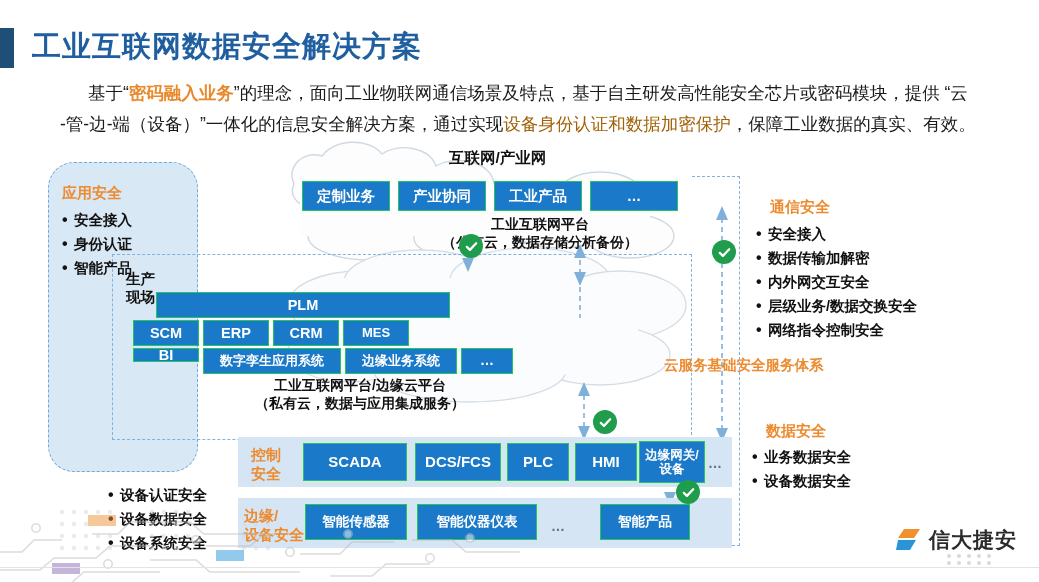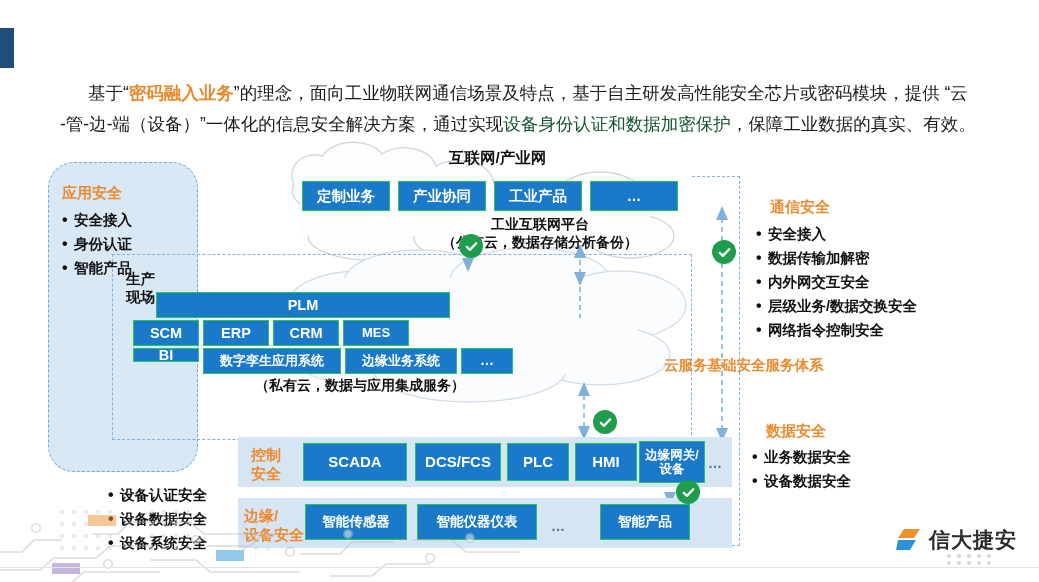--- a/index.html
+++ b/index.html
@@ -31,21 +31,21 @@
 
   
   .intro {
     position: absolute; left: 60px; top: 78px;
     width: 930px;
     font-size: 17.5px; line-height: 31px;
     color: #1a1a1a; text-align: justify;
     font-weight: 500;
   }
   .intro .hl { color: #E8892B; font-weight: bold; }
-  .intro .hl2 { color: #14532d; }
+  .intro .hl2 { color: #a16207; }
   .intro-l1 { text-indent: 28px; }
 
   
   .diagram { position: absolute; left: 0; top: 140px; width: 1039px; height: 442px; }
 
   svg.layer { position: absolute; left: 0; top: 0; width: 1039px; height: 442px; }
 
   
   .chip {
     position: absolute;
@@ -115,20 +115,21 @@
 
   
   .bottom-rule { position: absolute; left: 0; bottom: 14px; width: 1039px; height: 1px; background: #e3e3e3; }
 </style>
 </head>
 <body>
 
 <div id="slide">
 
   <div class="title-accent"></div>
+  <div class="page-title">工业互联网数据安全解决方案</div>
 
   <div class="intro">
     <div class="intro-l1">
       <span>基于“</span><span class="hl">密码融入业务</span><span>”的理念，面向工业物联网通信场景及特点，基于自主研发高性能安全芯片或密码模块，提供 “云</span>
     </div>
     <div>
       <span>-管-边-端（设备）”一体化的信息安全解决方案，通过实现</span><span class="hl2">设备身份认证和数据加密保护</span><span>，保障工业数据的真实、有效。</span>
     </div>
   </div>
 
@@ -232,20 +233,21 @@
     <div class="chip" style="left:203px; top:180px; width:66px; height:26px; font-size:14.5px;">ERP</div>
     <div class="chip" style="left:273px; top:180px; width:66px; height:26px; font-size:14.5px;">CRM</div>
     <div class="chip" style="left:343px; top:180px; width:66px; height:26px; font-size:13px;">MES</div>
 
     <div class="chip" style="left:133px; top:208px; width:66px; height:14px; font-size:14.5px;">BI</div>
     <div class="chip" style="left:203px; top:208px; width:138px; height:26px; font-size:13px;">数字孪生应用系统</div>
     <div class="chip" style="left:345px; top:208px; width:112px; height:26px; font-size:13px;">边缘业务系统</div>
     <div class="chip" style="left:461px; top:208px; width:52px; height:26px; font-size:14px;">…</div>
 
     <div class="lbl-center" style="left:200px; top:237px; width:320px; font-size:14px;">
+      <div>工业互联网平台/边缘云平台</div>
       <div>（私有云，数据与应用集成服务）</div>
     </div>
 
     <div class="lbl-orange" style="left:664px; top:216px; font-size:14.5px;">云服务基础安全服务体系</div>
 
     <div class="strip" style="left:238px; top:297px; width:494px; height:50px;"></div>
     <div class="lbl-orange" style="left:251px; top:305px; font-size:15px; line-height:19px; color:#ED8B30;">
       <div>控制</div>
       <div>安全</div>
     </div>

